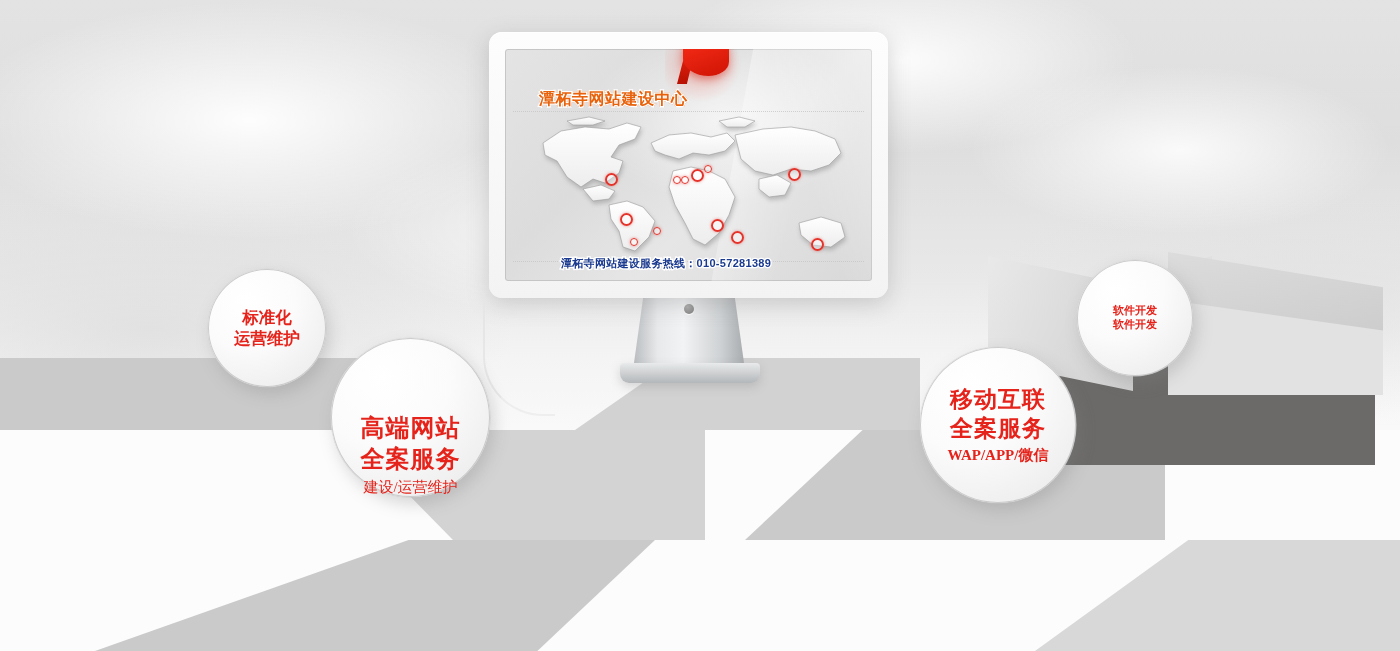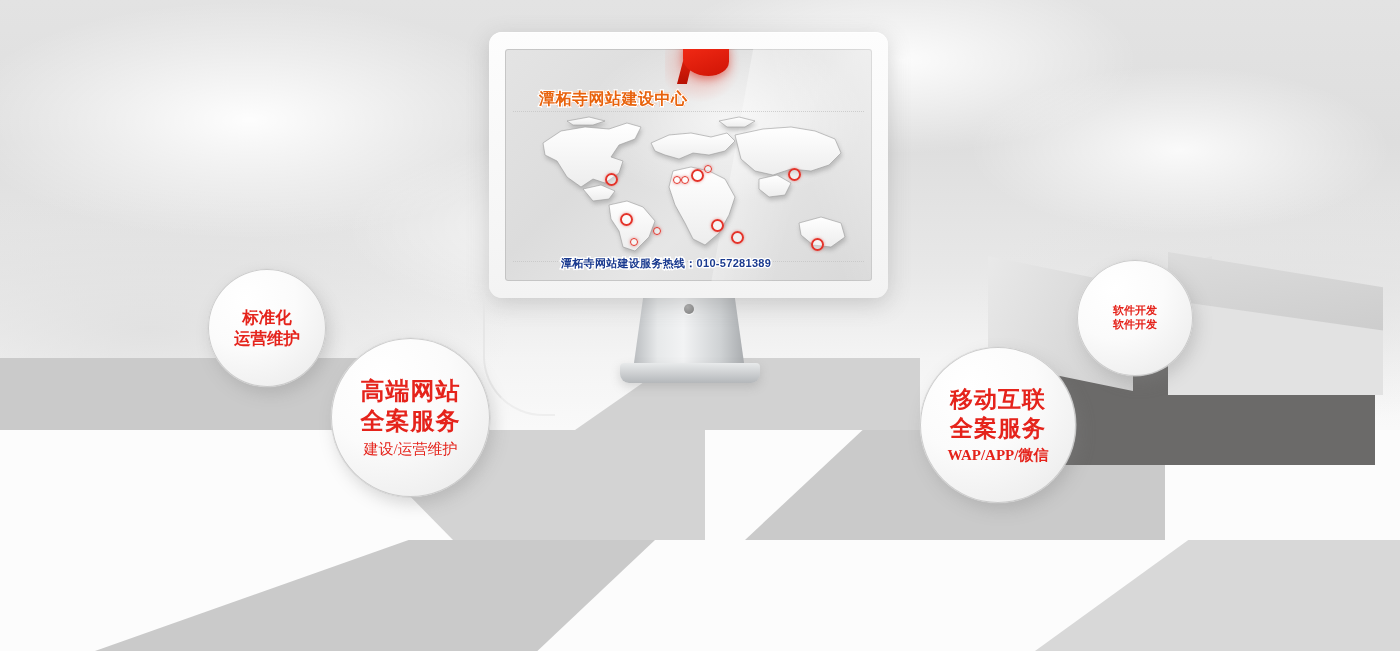--- a/index.html
+++ b/index.html
@@ -131,21 +131,21 @@
     background:
       radial-gradient(circle at 32% 25%, #ffffff 0%, #fbfbfb 42%, #f0f0f0 75%, #e6e6e6 100%);
     box-shadow:0 0 0 1px rgba(195,195,195,.85) inset,
                4px 7px 16px rgba(130,130,130,.30),
                0 0 0 .5px rgba(220,220,220,.9);}
   .bubble .l1,.bubble .l2{font-weight:bold;line-height:1.28;}
   .bubble .l3{line-height:1.3;font-family:Liberation Serif, serif;}
 
   .b1{left:208px;top:269px;width:118px;height:118px;}
   .b1 .l1,.b1 .l2{font-size:16.5px;}
-  .b2{left:331px;top:338px;width:159px;height:159px;}
+  .b2{left:331px;top:338px;width:159px;height:159px;justify-content:flex-end;}
   .b2 .l1,.b2 .l2{font-size:24px;letter-spacing:1px;}
   .b2 .l3{font-size:15px;margin-top:3px;}
   .b3{left:920px;top:347px;width:156px;height:156px;}
   .b3 .l1,.b3 .l2{font-size:23px;letter-spacing:1px;}
   .b3 .l3{font-size:15px;margin-top:2px;font-weight:bold;}
   .b4{left:1077px;top:260px;width:116px;height:116px;}
   .b4 .l1,.b4 .l2{font-size:11px;font-family:Liberation Mono, monospace;}
 </style>
 </head>
 <body>

